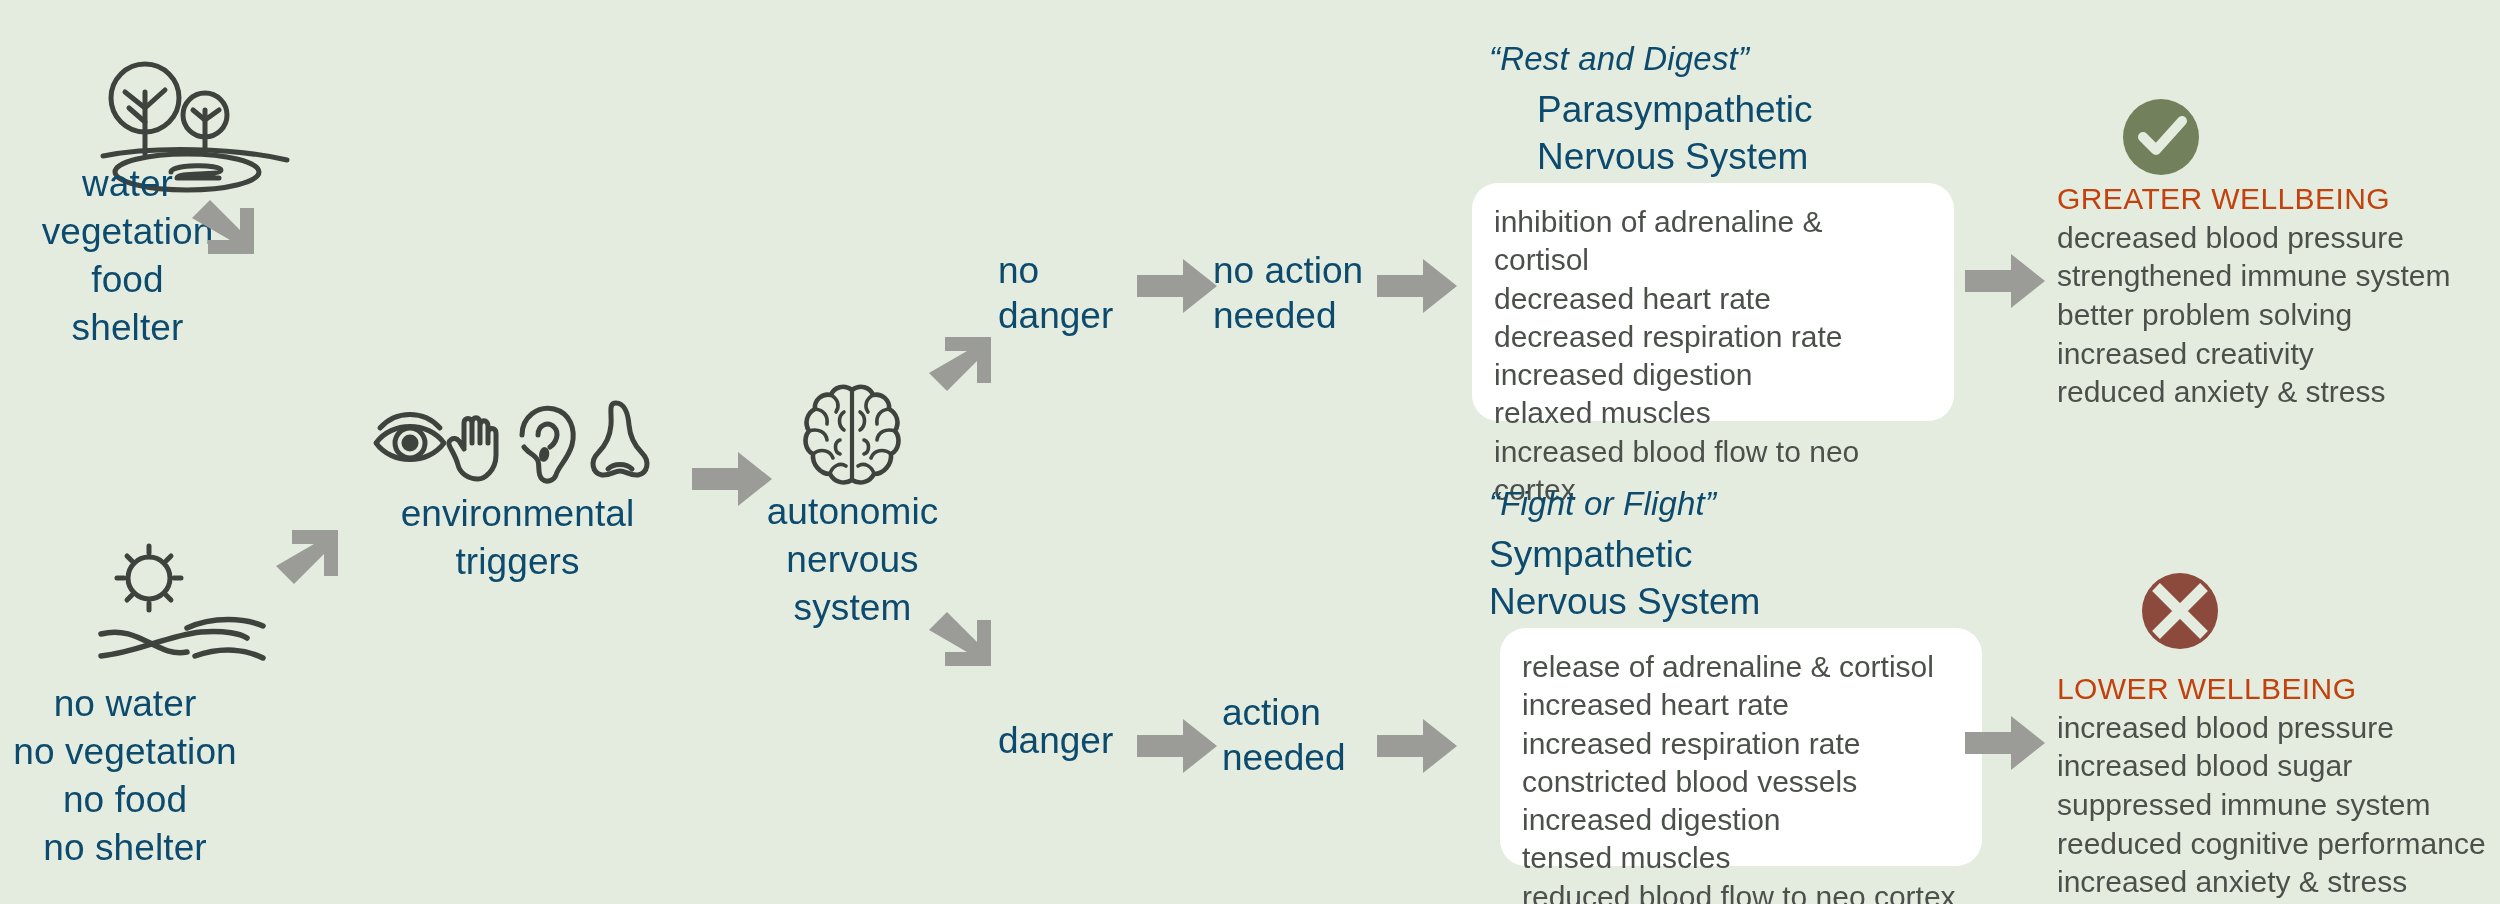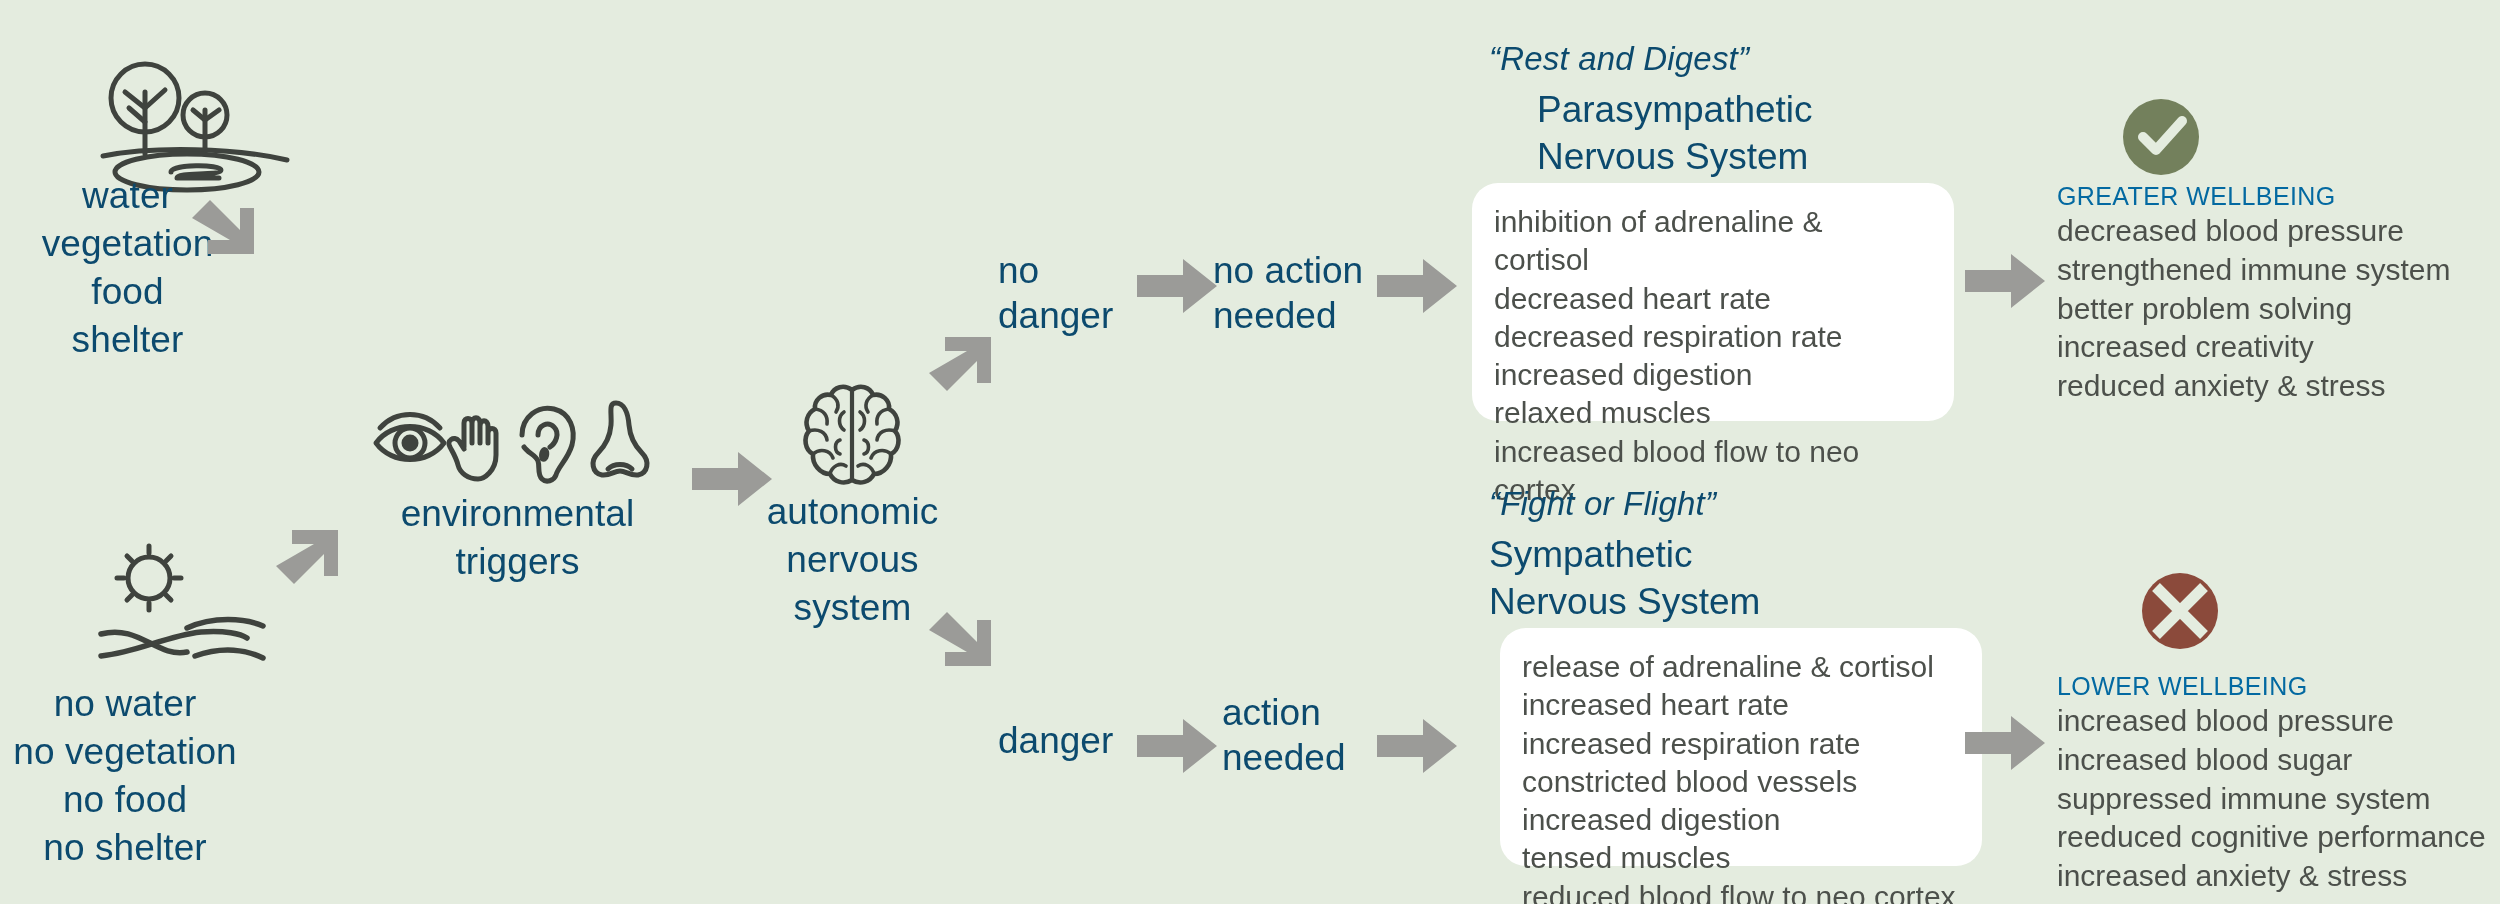--- a/index.html
+++ b/index.html
@@ -17,21 +17,21 @@
   .lbl-stack{font-size:37px;letter-spacing:.1px;}
   .branch-lbl{font-size:37px;line-height:1.22;}
   .head-quote{font-size:33px;font-style:italic;letter-spacing:.2px;}
   .head-name{font-size:37px;line-height:1.26;}
   .card{
     background:#ffffff;border-radius:26px;
     box-sizing:border-box;
   }
   .card-list{font-size:30px;line-height:1.275;color:#4c504b;}
   .out-list{font-size:30px;line-height:1.29;color:#4c504b;}
-  .out-title{font-size:25px;line-height:1.29;color:#0369a1;letter-spacing:.4px;}
+  .out-title{font-size:30px;line-height:1.29;color:#c2410c;letter-spacing:.4px;}
   svg{display:block;overflow:visible;}
   .ln{fill:none;stroke:#3f433e;stroke-width:5;stroke-linecap:round;stroke-linejoin:round;}
   .ln2{fill:none;stroke:#3f433e;stroke-width:5.5;stroke-linecap:round;stroke-linejoin:round;}
   .arrow{fill:#9b9b98;}
   .badge-ok{fill:#73805c;}
   .badge-bad{fill:#8b4a3b;}
 </style>
 </head>
 <body>
 
@@ -43,21 +43,21 @@
       <path class="ln" d="M50 32 L50 94"></path>
       <path class="ln" d="M50 48 L30 32 M50 48 L70 30 M50 62 L34 48"></path>
       <circle class="ln" cx="110" cy="55" r="22"></circle>
       <path class="ln" d="M110 50 L110 94"></path>
       <path class="ln" d="M110 60 L98 50 M110 60 L124 50"></path>
       <path class="ln" d="M8 96 C60 86 140 88 192 100"></path>
       <ellipse class="ln" cx="92" cy="112" rx="72" ry="18"></ellipse>
       <path class="ln" d="M76 112 C76 104 126 104 126 110 C126 116 82 112 82 118 L124 118"></path>
     </svg>
   </div>
-  <div class="abs txt centered lbl-stack" style="left:20px;top:172px;width:215px;">water
+  <div class="abs txt centered lbl-stack" style="left:20px;top:160px;width:215px;">water
 vegetation
 food
 shelter</div>
 
   <div class="abs" style="left:188px;top:196px;">
     <svg width="70" height="70" viewBox="0 0 70 70">
       <polygon class="arrow" points="4,22 22,4 52,34 52,12 66,12 66,58 20,58 20,44 42,44"></polygon>
     </svg>
   </div>
 

